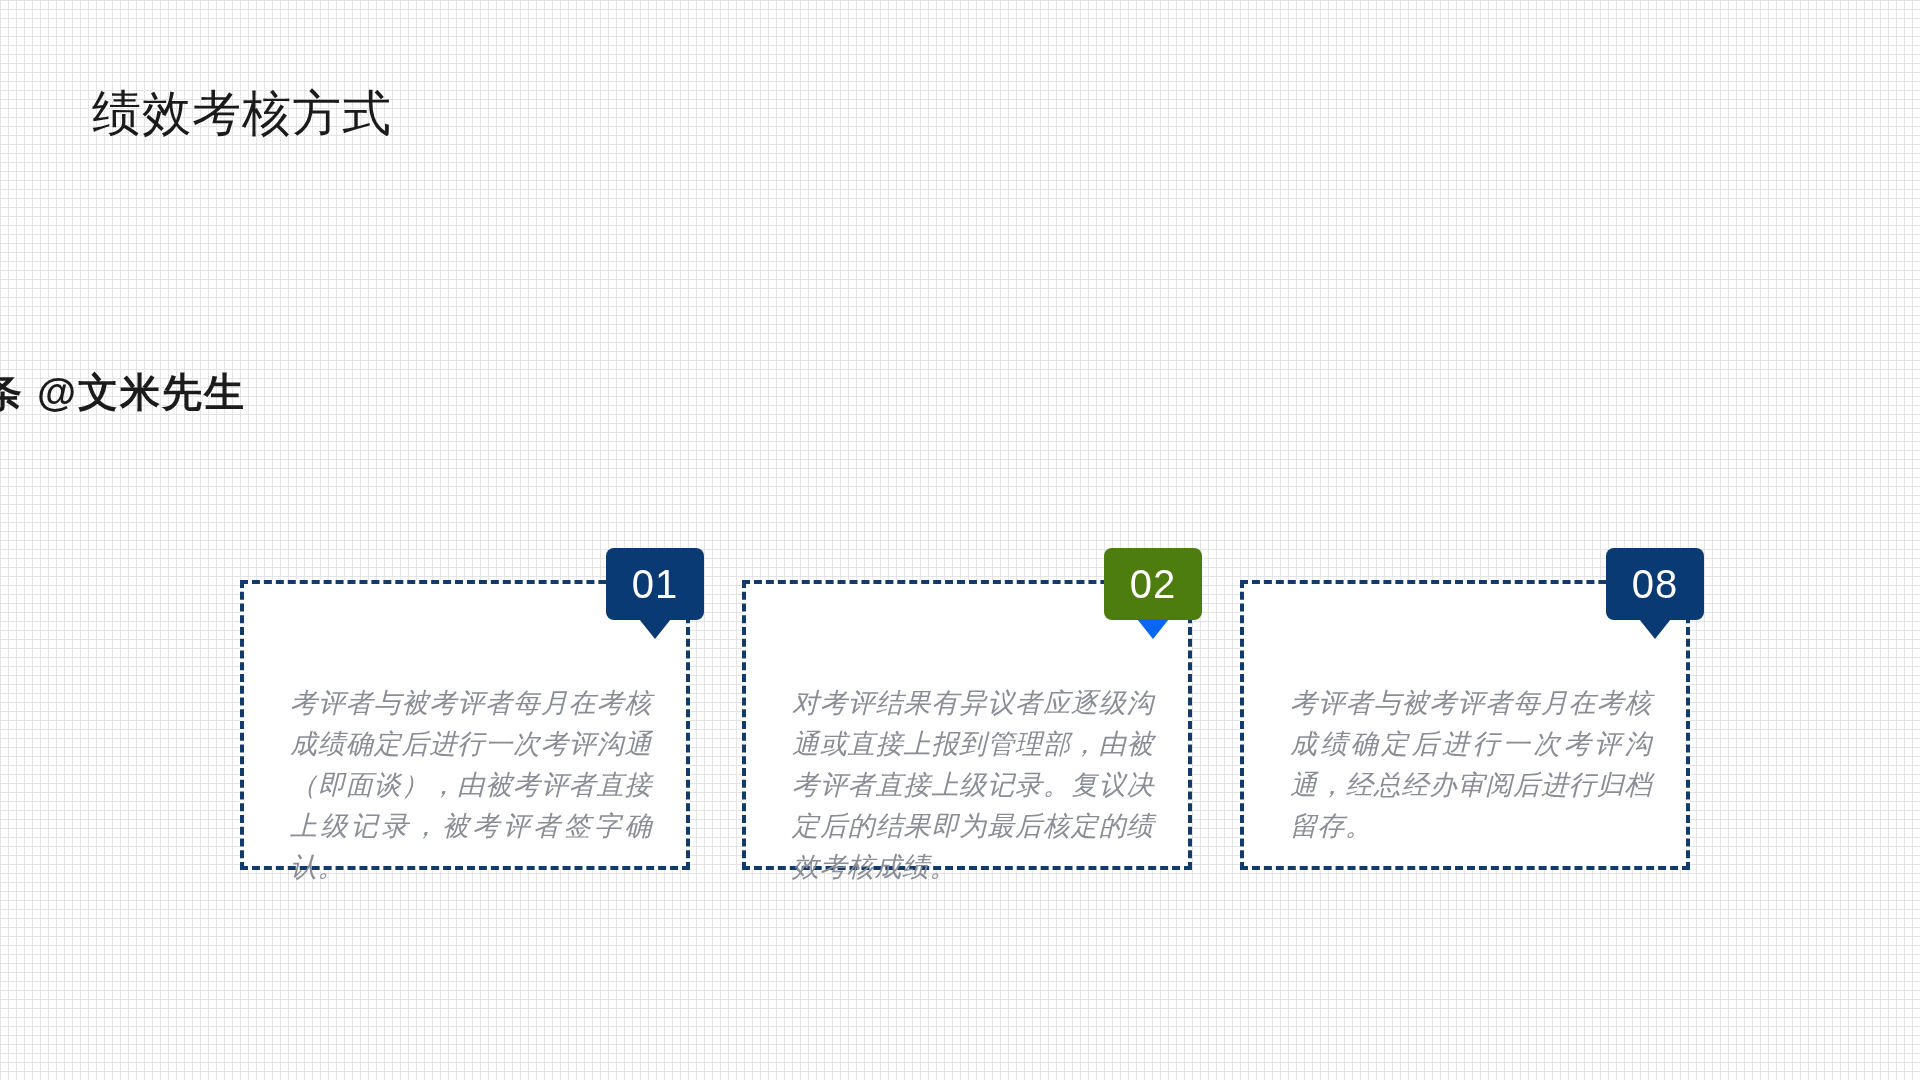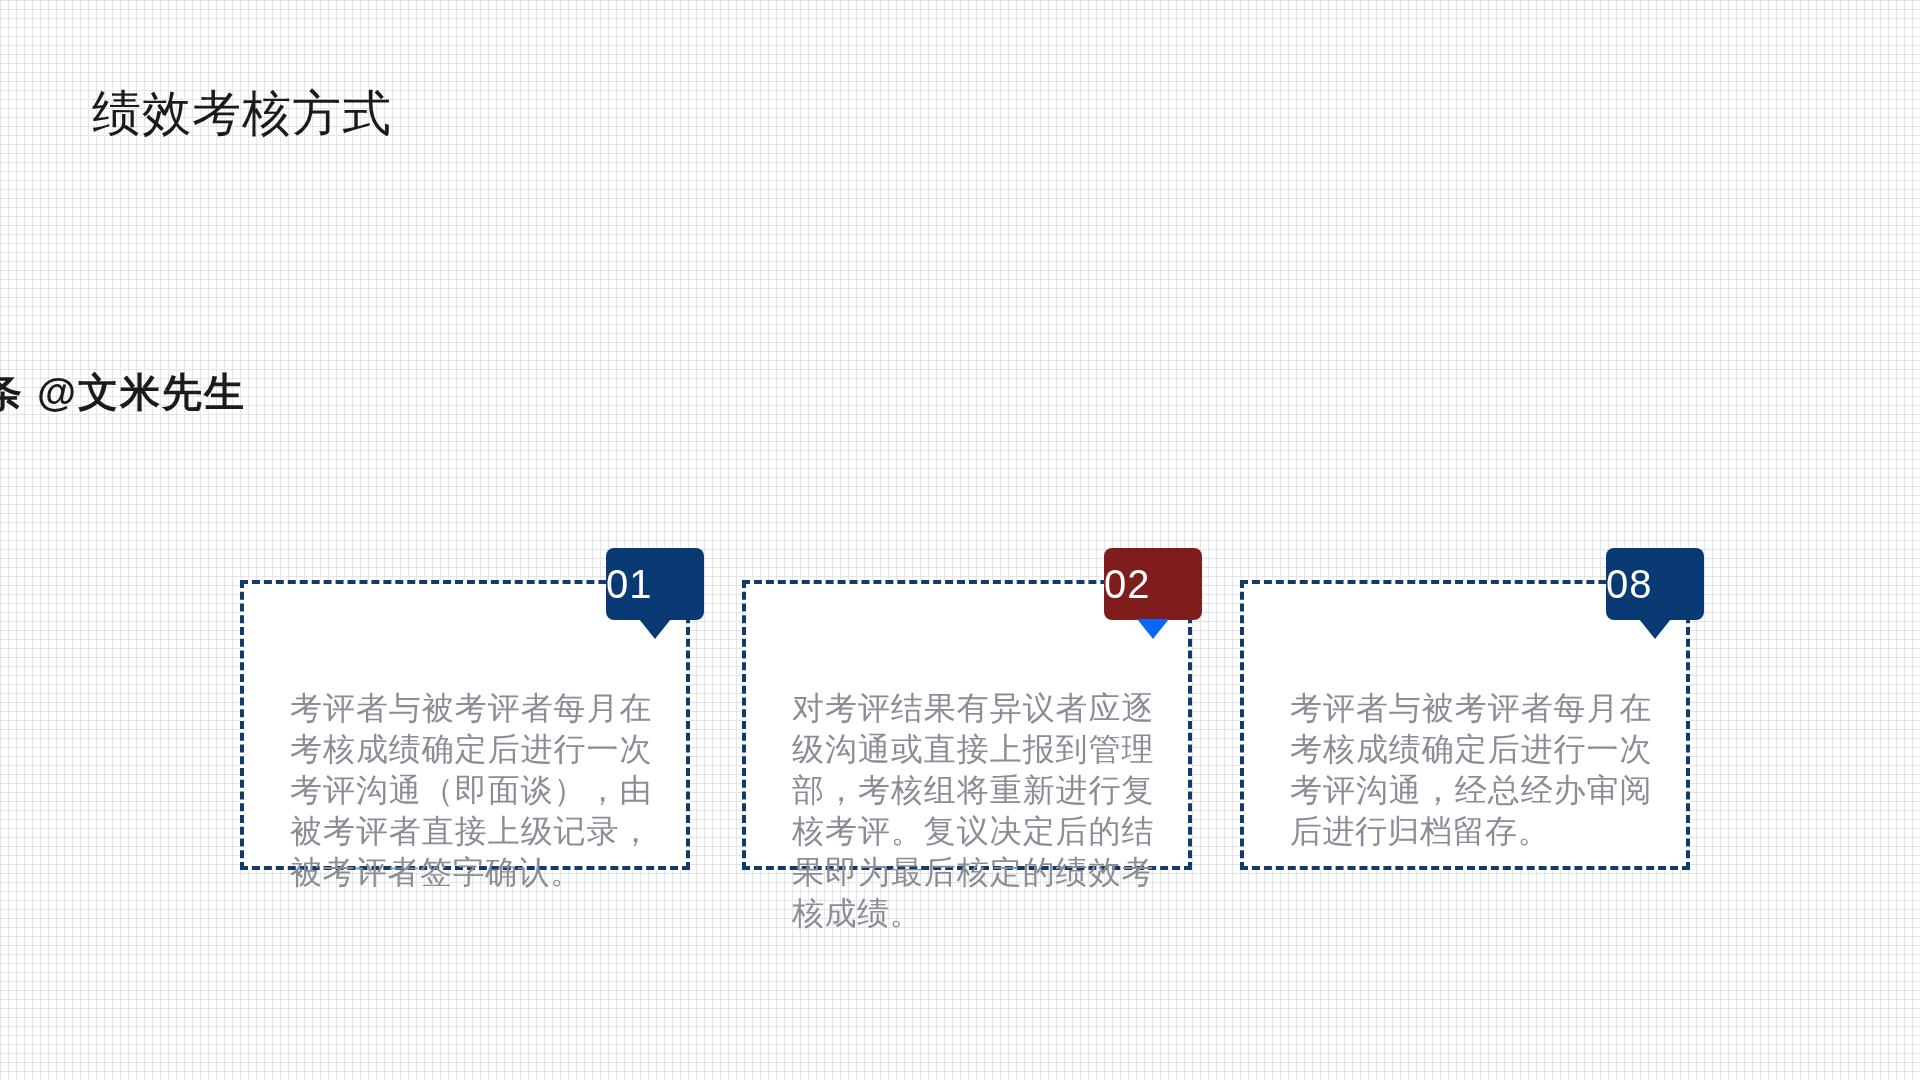--- a/index.html
+++ b/index.html
@@ -75,56 +75,58 @@
   .card-1 { left: 240px; }
   .card-2 { left: 742px; }
   .card-3 { left: 1240px; }
 
   .card-text {
     position: absolute;
     left: 46px;
     right: 34px;
     top: 72px;
     font-family: "Liberation Serif", "DejaVu Serif", serif;
-    font-size: 32px;
+    font-size: 27px;
     line-height: 41px;
     color: #8a8d96;
     letter-spacing: 0.5px;
     text-align: justify;
     text-justify: inter-ideograph;
+    font-style: italic;
   }
 
   
   .badge {
     position: absolute;
     top: -36px;
     width: 98px;
     height: 72px;
     border-radius: 8px;
     display: flex;
     align-items: center;
+    justify-content: center;
     color: #ffffff;
     font-size: 40px;
     font-weight: 400;
     letter-spacing: 1px;
     font-family: "Liberation Sans", "DejaVu Sans", sans-serif;
   }
   .badge .tail {
     position: absolute;
     left: 50%;
     bottom: -19px;
     margin-left: -16px;
     width: 0;
     height: 0;
     border-left: 16px solid transparent;
     border-right: 16px solid transparent;
     border-top: 20px solid currentColor;
   }
   .badge-1 { right: -18px; background: #0a3a73; color: #0a3a73; }
-  .badge-2 { right: -14px; background: #7f1d1d; color: #0a66f5; }
+  .badge-2 { right: -14px; background: #4d7c0f; color: #0a66f5; }
   .badge-3 { right: -18px; background: #0a3a73; color: #0a3a73; }
   .badge-num { color: #ffffff; position: relative; z-index: 2; }
 
   
   .watermark {
     position: absolute;
     right: 60px;
     bottom: 58px;
     font-size: 40px;
     font-weight: 700;
@@ -148,21 +150,21 @@
         <span class="tail"></span>
       </div>
       <p class="card-text">考评者与被考评者每月在考核成绩确定后进行一次考评沟通（即面谈），由被考评者直接上级记录，被考评者签字确认。</p>
     </div>
 
     <div class="card card-2">
       <div class="badge badge-2">
         <span class="badge-num">02</span>
         <span class="tail"></span>
       </div>
-      <p class="card-text">对考评结果有异议者应逐级沟通或直接上报到管理部，考核组将重新进行复核考评。复议决定后的结果即为最后核定的绩效考核成绩。</p>
+      <p class="card-text">对考评结果有异议者应逐级沟通或直接上报到管理部，由被考评者直接上级记录。复议决定后的结果即为最后核定的绩效考核成绩。</p>
     </div>
 
     <div class="card card-3">
       <div class="badge badge-3">
         <span class="badge-num">08</span>
         <span class="tail"></span>
       </div>
       <p class="card-text">考评者与被考评者每月在考核成绩确定后进行一次考评沟通，经总经办审阅后进行归档留存。</p>
     </div>
 

